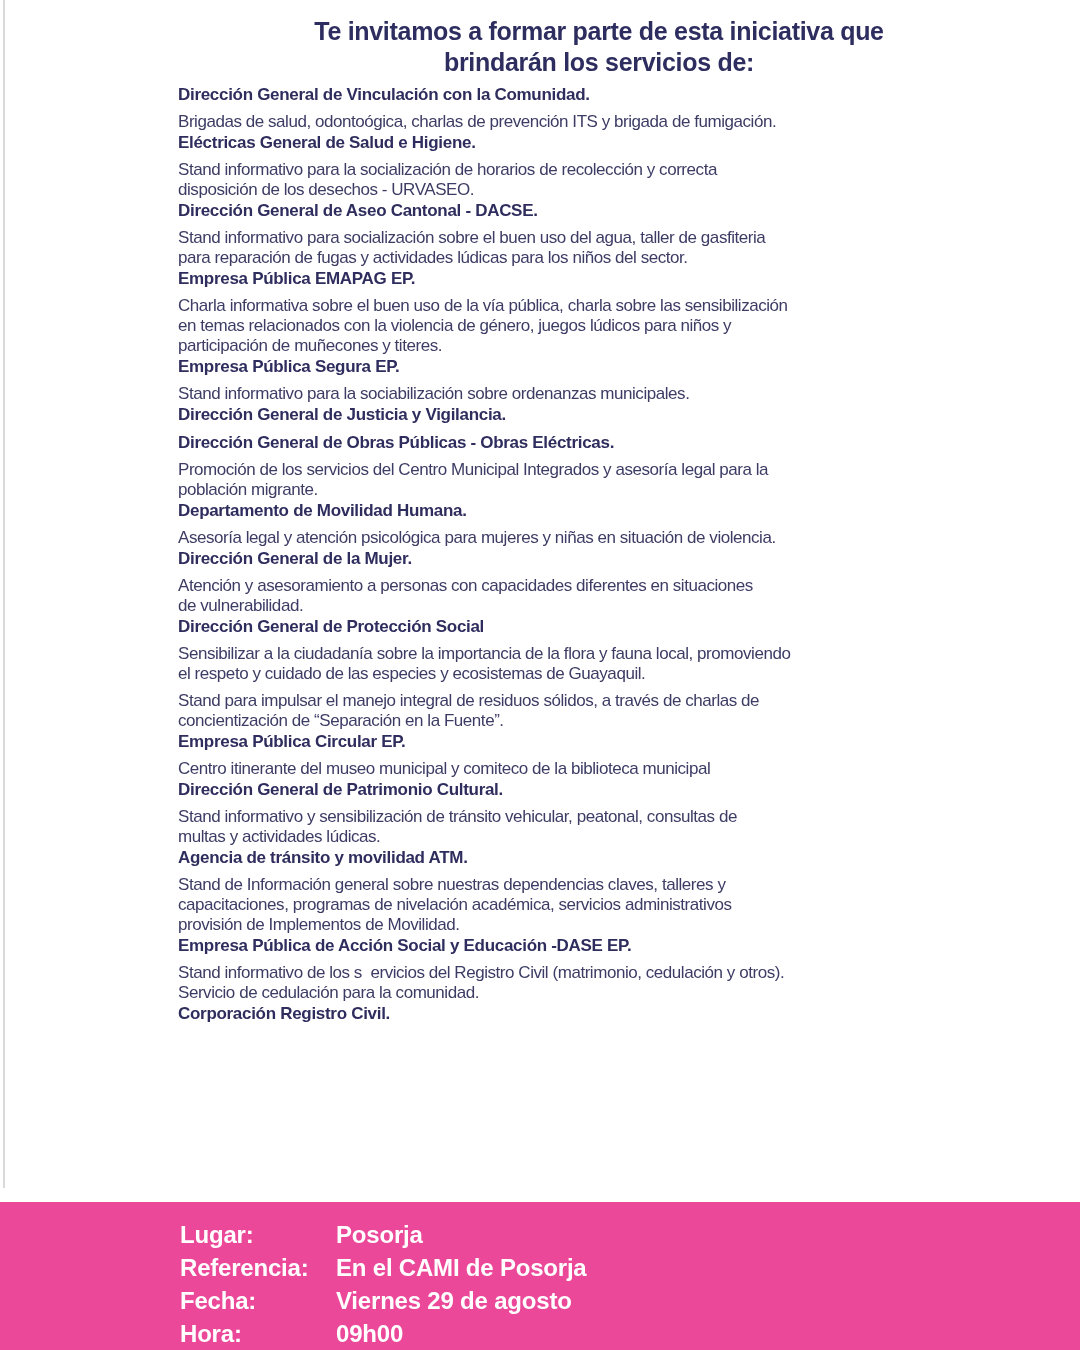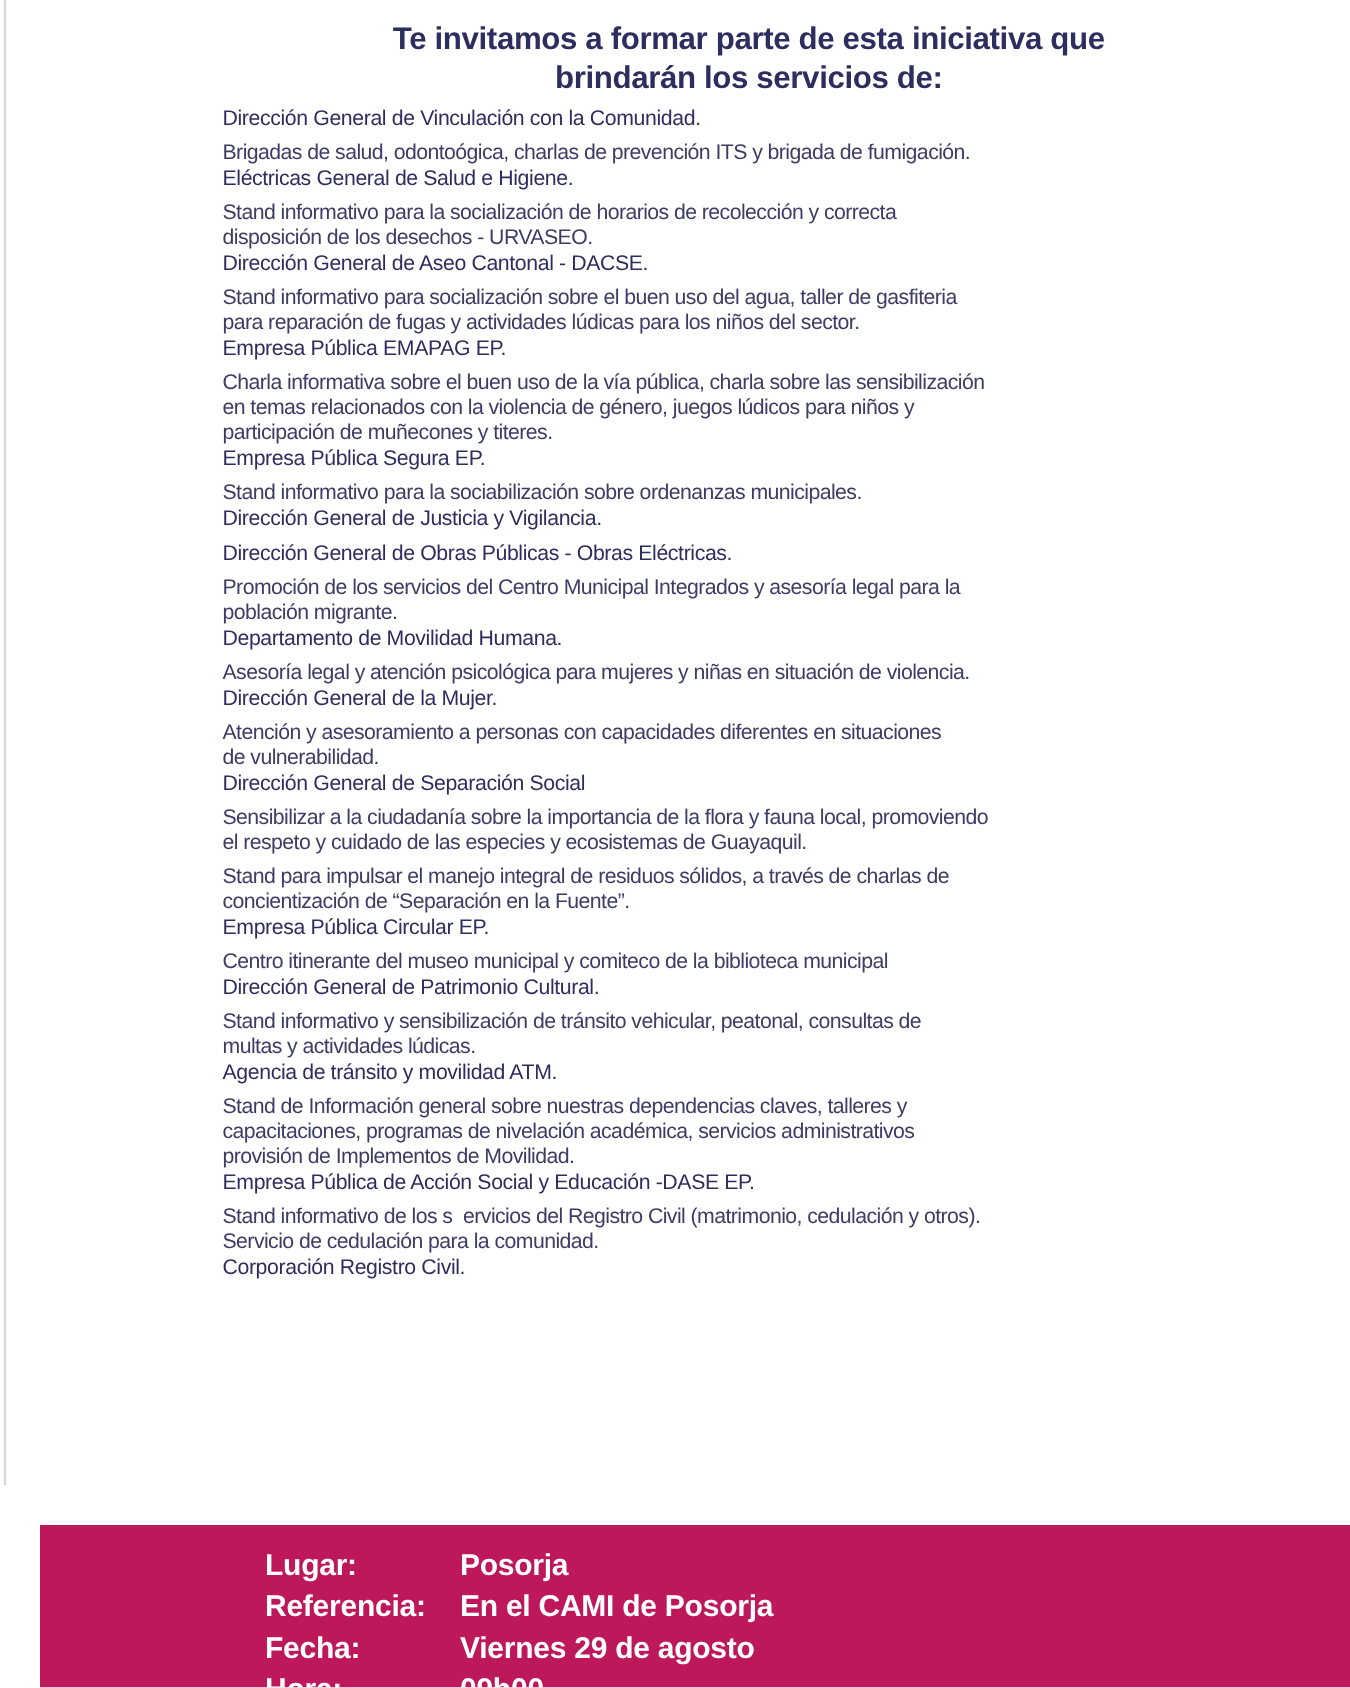--- a/index.html
+++ b/index.html
@@ -37,32 +37,31 @@
     font-size: 17px;
     line-height: 20px;
     letter-spacing: -0.45px;
     color: #3c3c65;
     white-space: pre-wrap;
   }
   .section-entity {
     margin: 0;
     font-size: 17px;
     line-height: 21px;
-    font-weight: 400;
+    font-weight: 700;
     letter-spacing: -0.3px;
     color: #2e2d5e;
     white-space: pre-wrap;
   }
   .footer {
-    position: absolute; left: 0; right: 0; bottom: 0; height: 130px;
-    background: #be185d;
+    position: absolute; left: 0; right: 0; bottom: 0; height: 148px;
+    background: #ec4899;
     color: #ffffff;
     box-sizing: border-box;
     padding: 16px 0 0 180px;
-    margin-left: 32px;
   }
   .footer-row { display: flex; font-weight: 700; font-size: 24px; line-height: 33px; letter-spacing: -0.2px; }
   .footer-label { width: 156px; flex: 0 0 156px; }
   .footer-value { flex: 1; }
 </style>
 </head>
 <body>
 
 <div class="page">
   <div class="edge-line"></div>
@@ -106,21 +105,21 @@
 población migrante.</p>
       <p class="section-entity">Departamento de Movilidad Humana.</p>
     </div>
     <div class="section">
       <p class="section-desc">Asesoría legal y atención psicológica para mujeres y niñas en situación de violencia.</p>
       <p class="section-entity">Dirección General de la Mujer.</p>
     </div>
     <div class="section">
       <p class="section-desc">Atención y asesoramiento a personas con capacidades diferentes en situaciones
 de vulnerabilidad.</p>
-      <p class="section-entity">Dirección General de Separación Social</p>
+      <p class="section-entity">Dirección General de Protección Social</p>
     </div>
     <div class="section">
       <p class="section-desc">Sensibilizar a la ciudadanía sobre la importancia de la flora y fauna local, promoviendo
 el respeto y cuidado de las especies y ecosistemas de Guayaquil.</p>
     </div>
     <div class="section">
       <p class="section-desc">Stand para impulsar el manejo integral de residuos sólidos, a través de charlas de
 concientización de “Separación en la Fuente”.</p>
       <p class="section-entity">Empresa Pública Circular EP.</p>
     </div>

